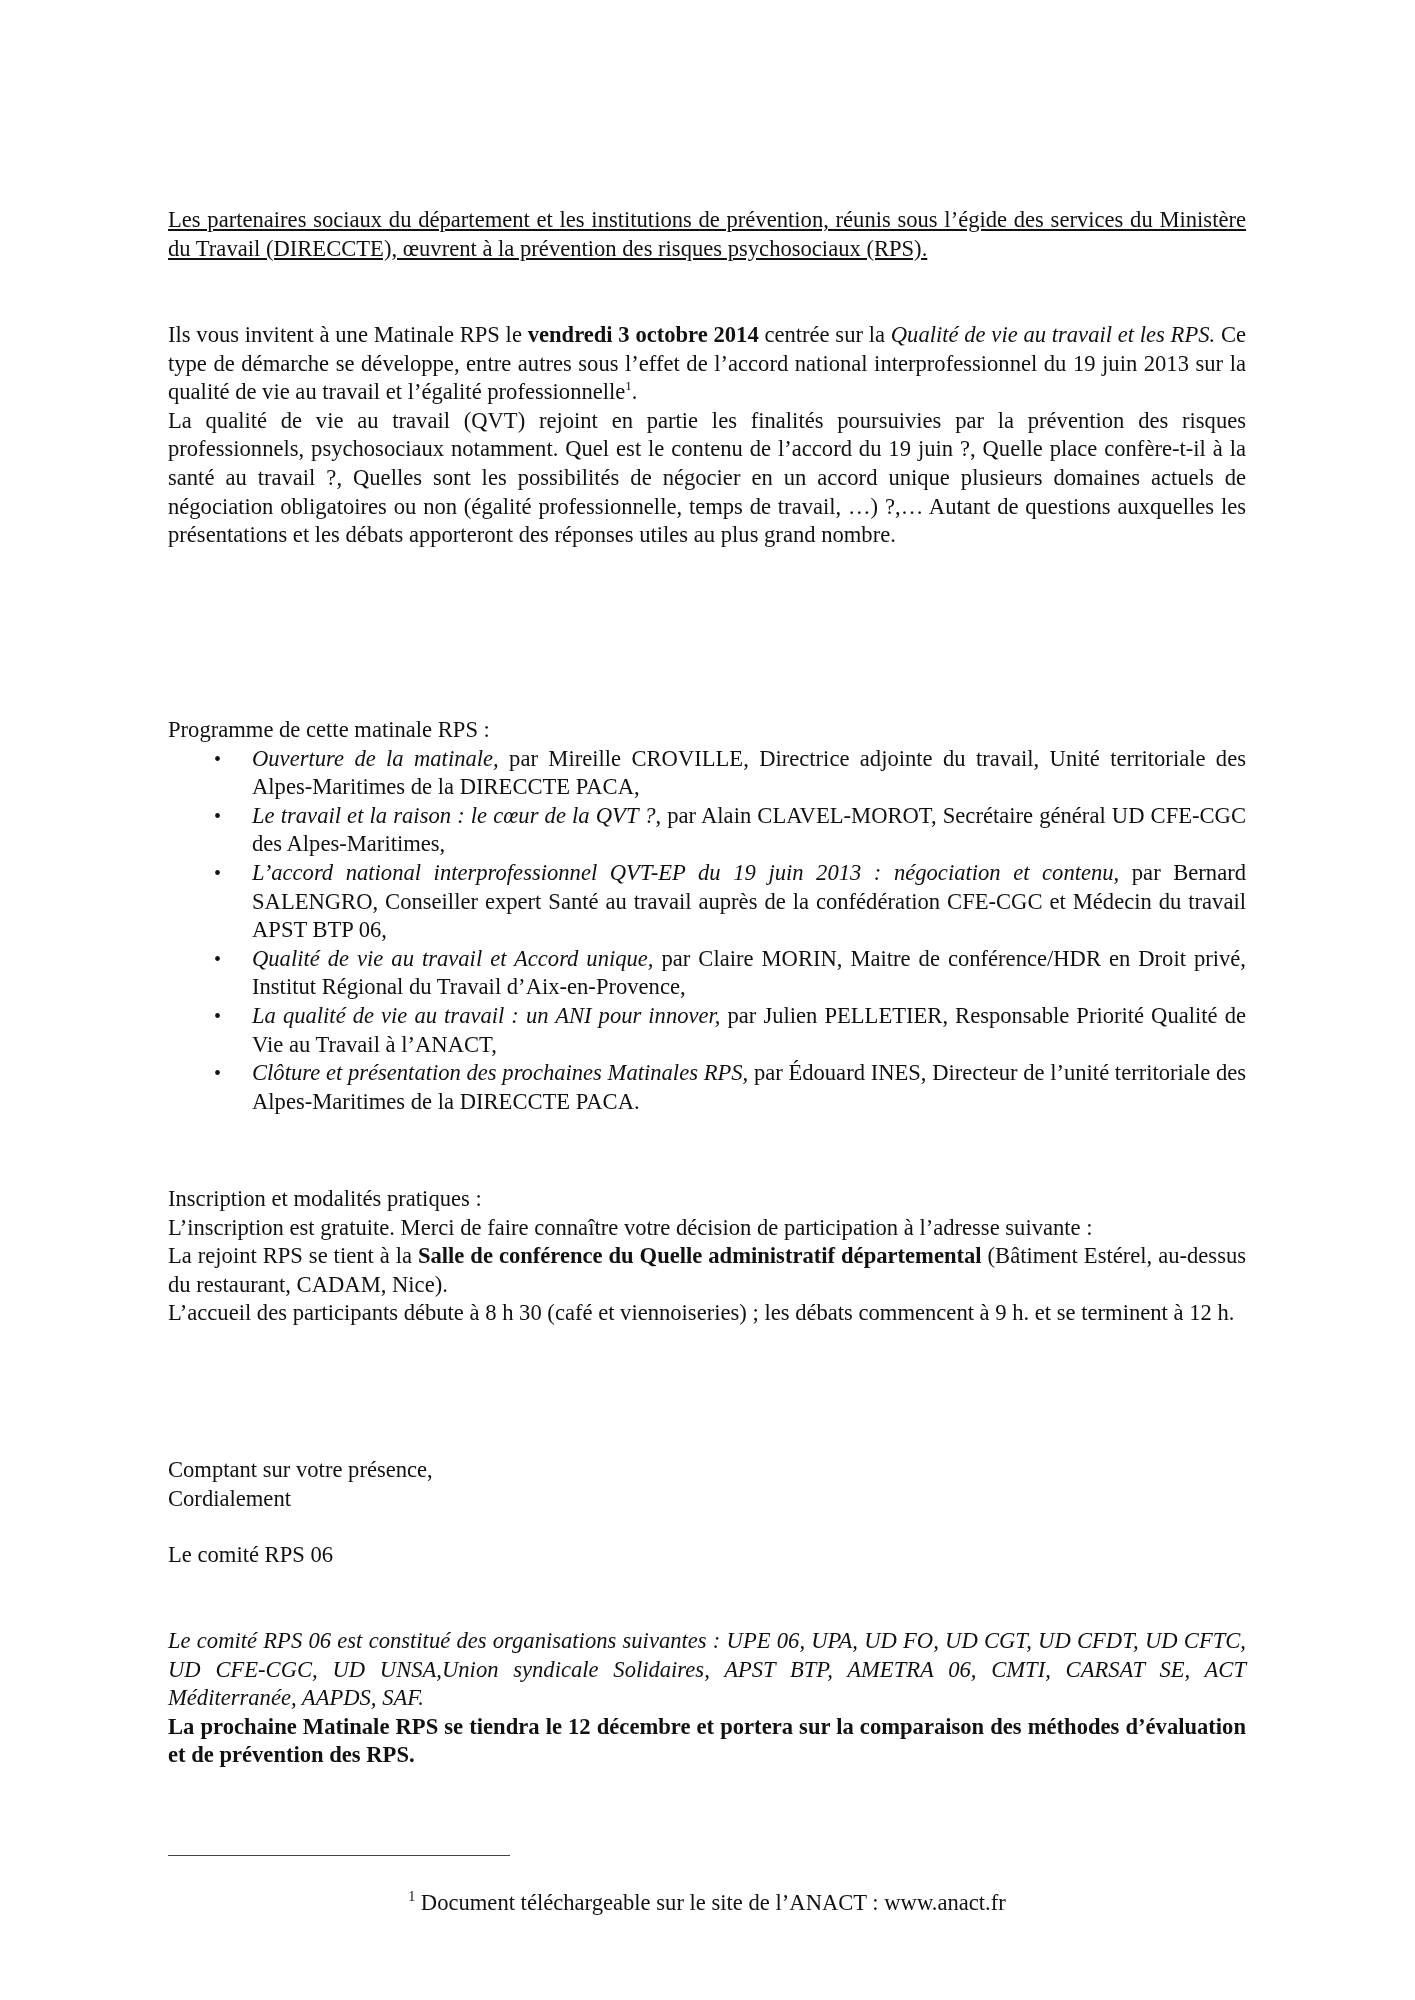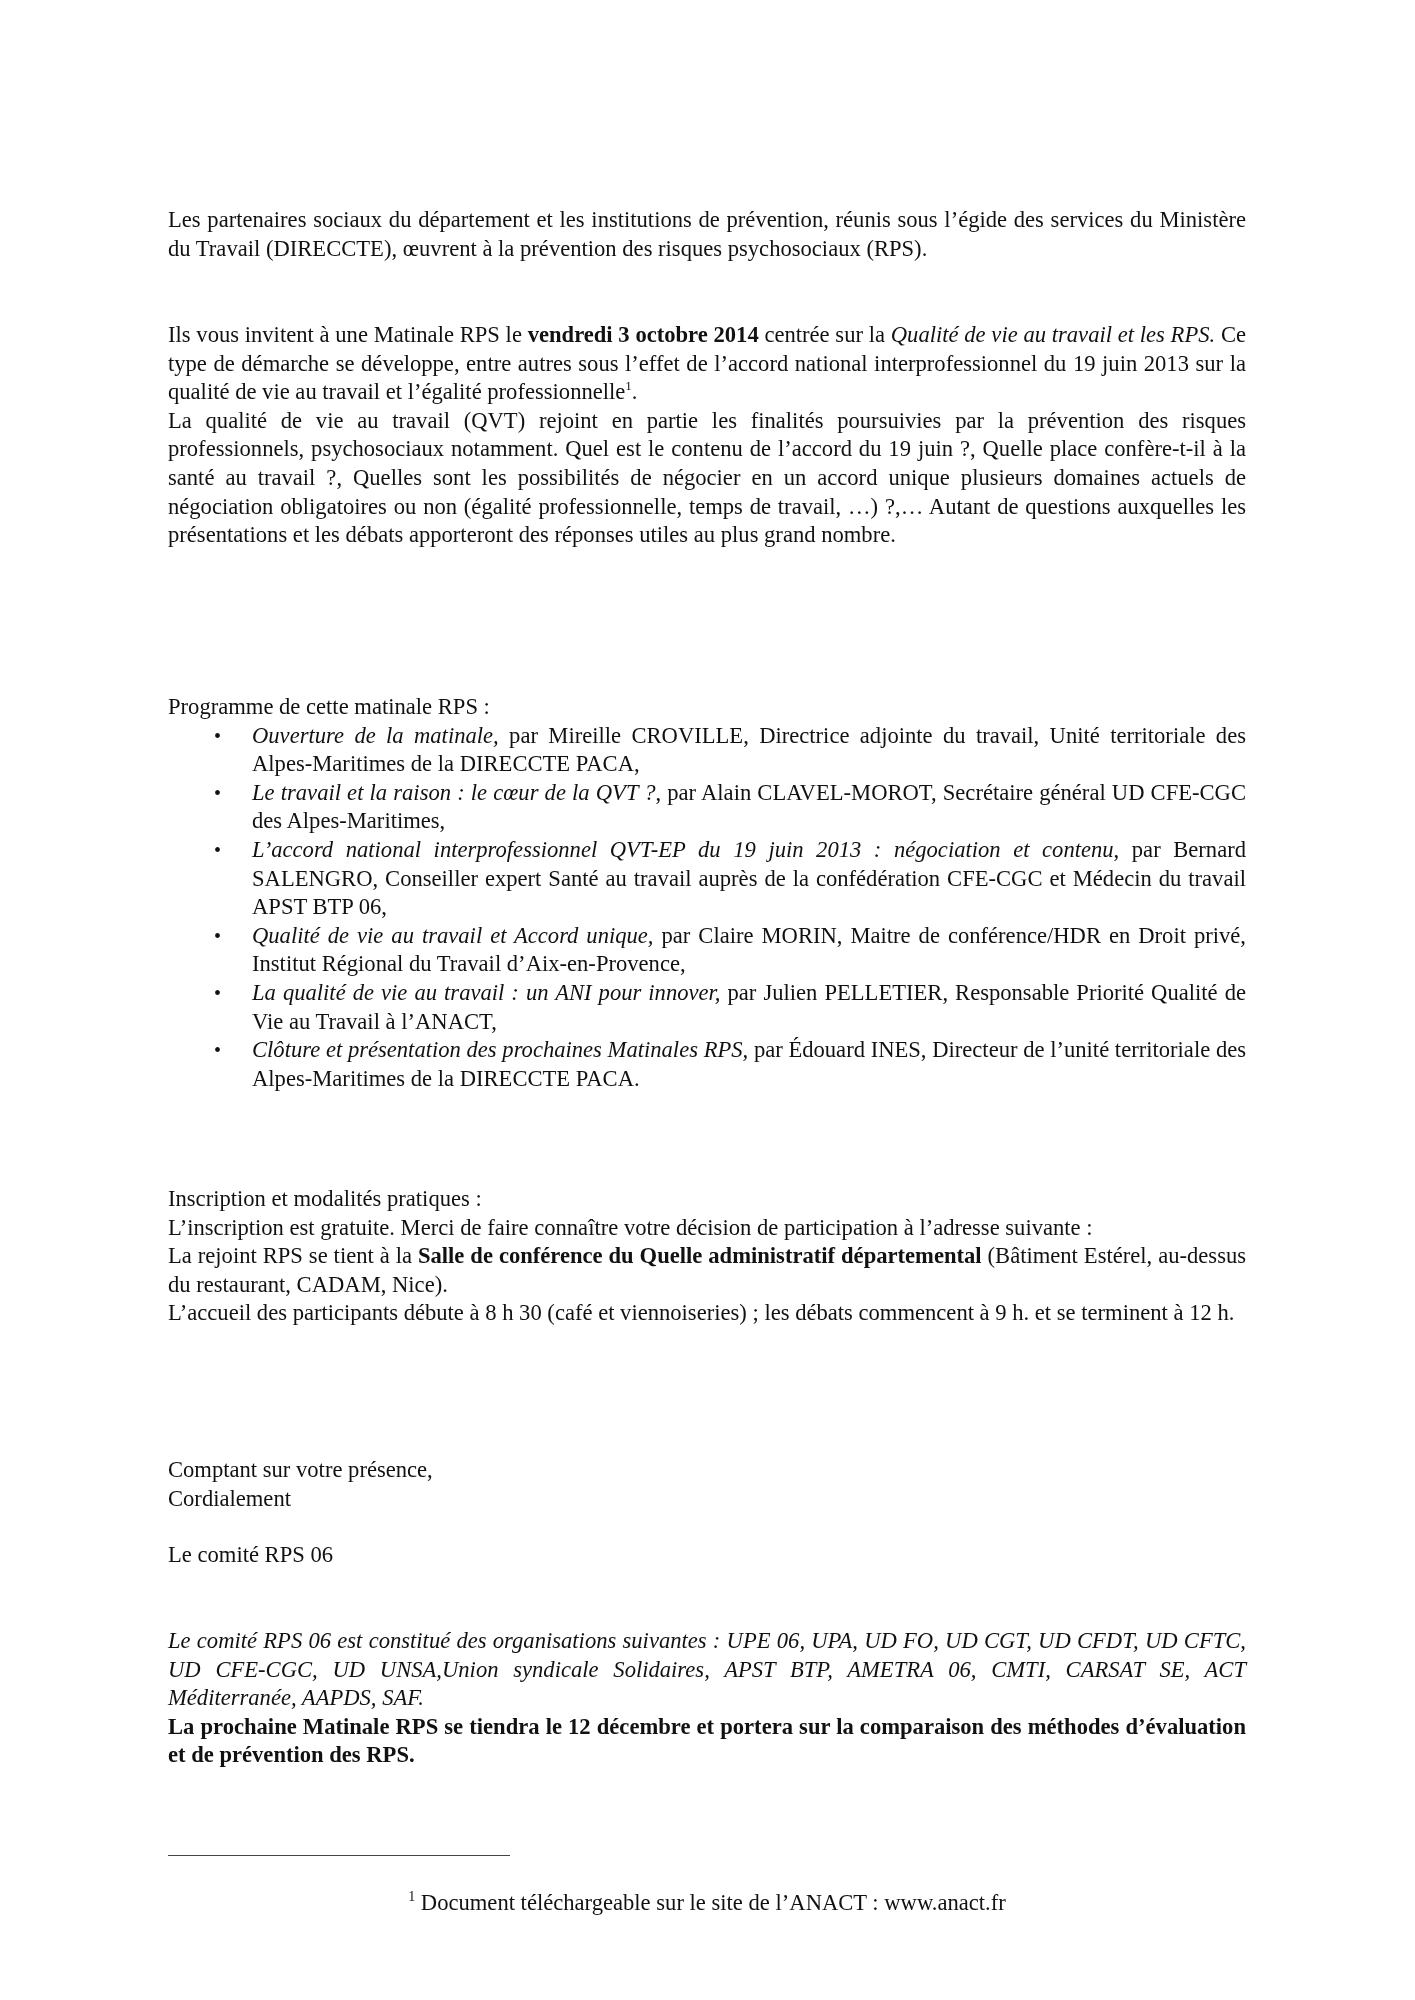--- a/index.html
+++ b/index.html
@@ -16,28 +16,28 @@
   ul.prog li .bullet { position:absolute; left:46px; top:0; font-size:20px; }
   .rule { position:absolute; left:0; width:342px; height:0; border-top:1.5px solid #444; }
   .fn { font-size:22.6px; line-height:28px; }
   .fn sup { font-size:14px; }
 </style>
 </head>
 <body>
 
 <div class="page">
 
-  <p class="p blk" style="top:206px;">Les partenaires sociaux du département et les institutions de prévention, réunis sous l’égide des services du Ministère du Travail (DIRECCTE), œuvrent à la prévention des risques psychosociaux (RPS).</p>
+  <p class="p blk" style="top:206px;text-decoration:underline;">Les partenaires sociaux du département et les institutions de prévention, réunis sous l’égide des services du Ministère du Travail (DIRECCTE), œuvrent à la prévention des risques psychosociaux (RPS).</p>
 
   <div class="blk" style="top:321px;">
     <p class="p"><span>Ils vous invitent à une Matinale RPS le </span><span class="b">vendredi 3 octobre 2014</span><span> centrée sur la </span><span class="i">Qualité de vie au travail et les RPS.</span><span> Ce type de démarche se développe, entre autres sous l’effet de l’accord national interprofessionnel du 19 juin 2013 sur la qualité de vie au travail et l’égalité professionnelle</span><sup>1</sup><span>.</span></p>
     <p class="p">La qualité de vie au travail (QVT) rejoint en partie les finalités poursuivies par la prévention des risques professionnels, psychosociaux notamment. Quel est le contenu de l’accord du 19 juin ?, Quelle place confère-t-il à la santé au travail ?, Quelles sont les possibilités de négocier en un accord unique plusieurs domaines actuels de négociation obligatoires ou non (égalité professionnelle, temps de travail, …) ?,… Autant de questions auxquelles les présentations et les débats apporteront des réponses utiles au plus grand nombre.</p>
   </div>
 
-  <div class="blk" style="top:693px;">
+  <div class="blk" style="top:716px;">
     <p class="p">Programme de cette matinale RPS :</p>
     <ul class="prog">
       <li><span class="bullet">•</span><span class="i">Ouverture de la matinale,</span><span> par Mireille CROVILLE, Directrice adjointe du travail, Unité territoriale des Alpes-Maritimes de la DIRECCTE PACA,</span></li>
       <li><span class="bullet">•</span><span class="i">Le travail et la raison : le cœur de la QVT ?</span><span>, par Alain CLAVEL-MOROT, Secrétaire général UD CFE-CGC des Alpes-Maritimes,</span></li>
       <li><span class="bullet">•</span><span class="i">L’accord national interprofessionnel QVT-EP du 19 juin 2013 : négociation et contenu</span><span>, par Bernard SALENGRO, Conseiller expert Santé au travail auprès de la confédération CFE-CGC et Médecin du travail APST BTP 06,</span></li>
       <li><span class="bullet">•</span><span class="i">Qualité de vie au travail et Accord unique,</span><span> par Claire MORIN, Maitre de conférence/HDR en Droit privé, Institut Régional du Travail d’Aix-en-Provence,</span></li>
       <li><span class="bullet">•</span><span class="i">La qualité de vie au travail : un ANI pour innover,</span><span> par Julien PELLETIER, Responsable Priorité Qualité de Vie au Travail à l’ANACT,</span></li>
       <li><span class="bullet">•</span><span class="i">Clôture et présentation des prochaines Matinales RPS,</span><span> par Édouard INES, Directeur de l’unité territoriale des Alpes-Maritimes de la DIRECCTE PACA.</span></li>
     </ul>
   </div>

